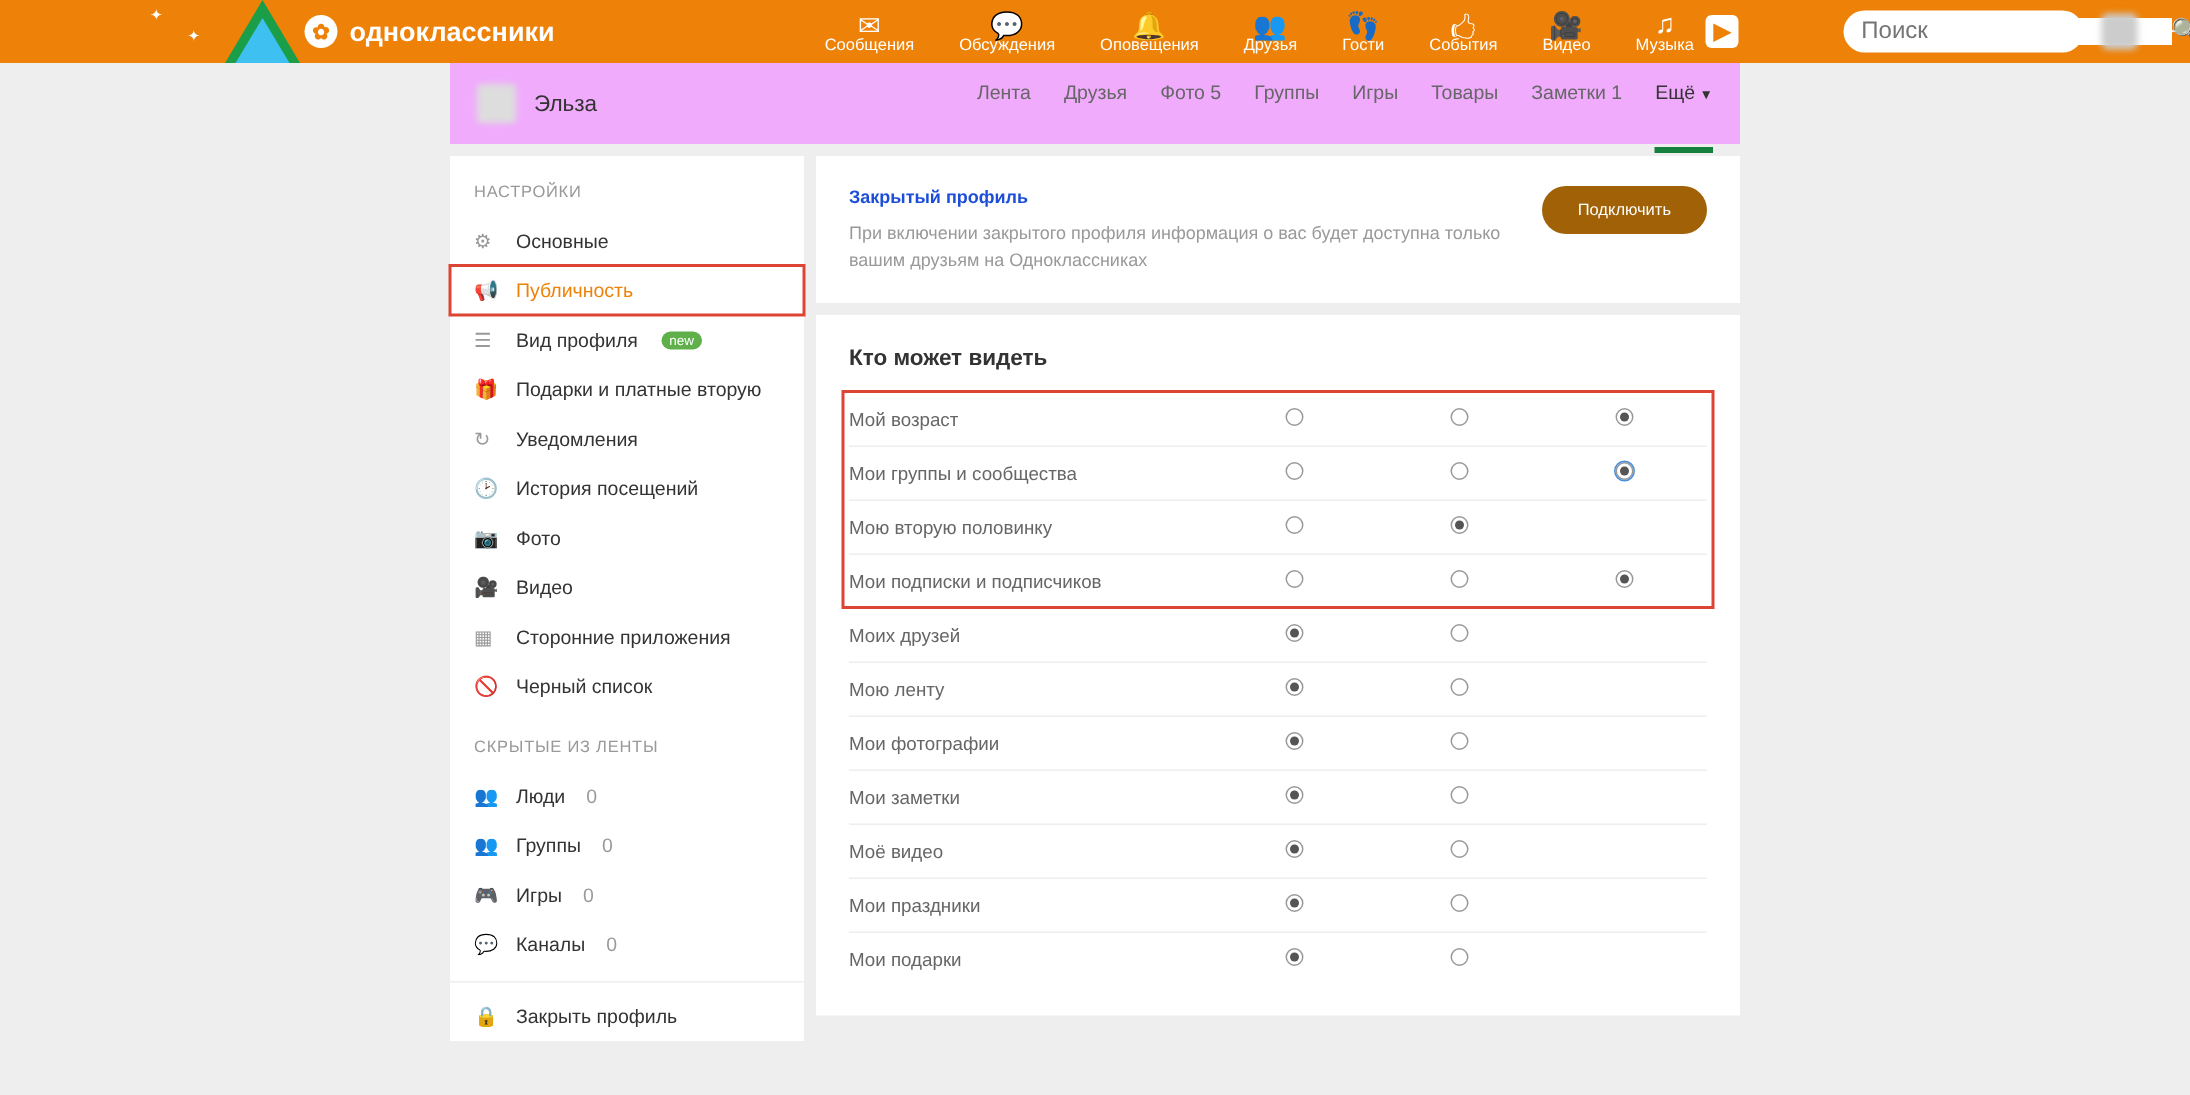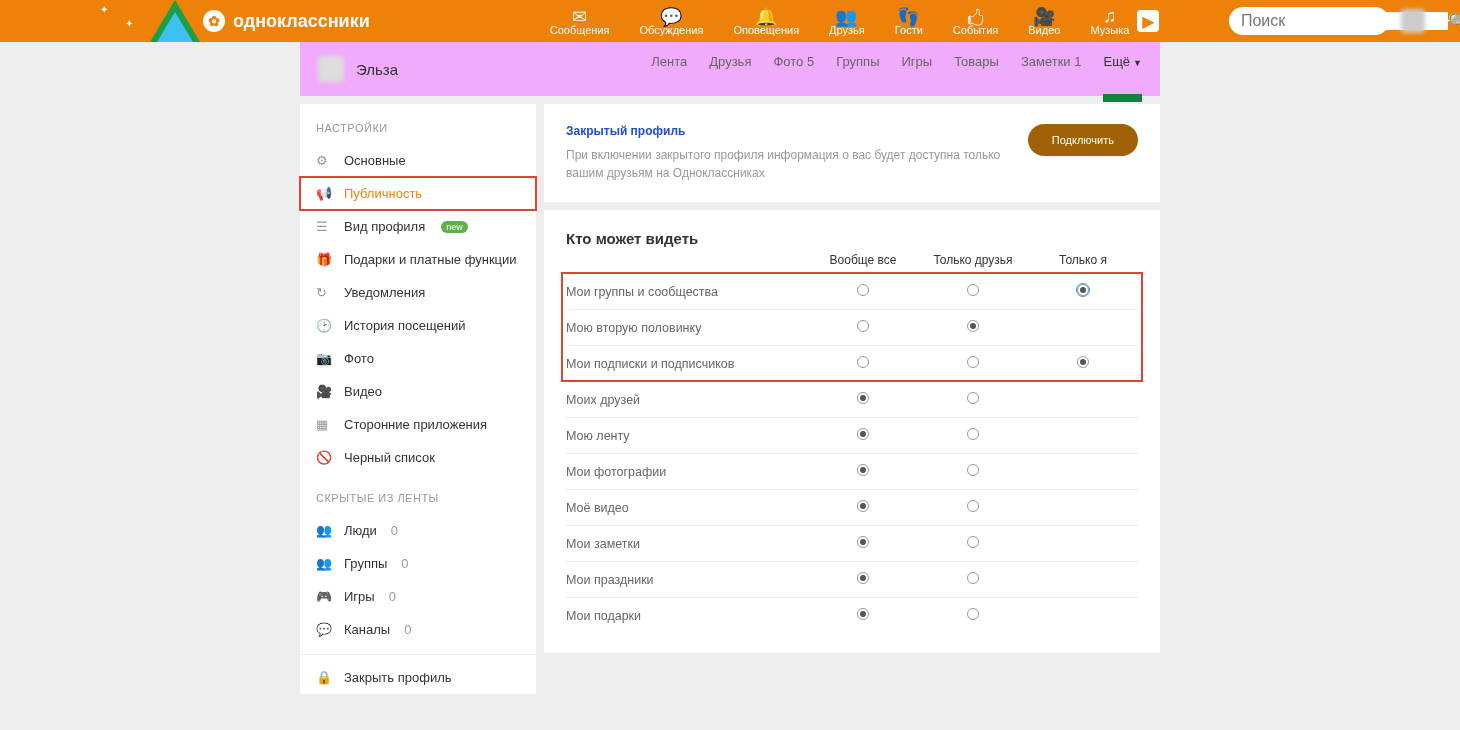--- a/index.html
+++ b/index.html
@@ -20,38 +20,38 @@
 .search-box input{border:none;outline:none;flex:1;font-size:16px;color:#404040}
 .avatar-sm{width:24px;height:24px;background:#ccc;border-radius:4px;filter:blur(2px)}
 .sparkle{color:#fff;font-size:18px}
 .container{max-width:860px;margin:0 auto;display:flex;gap:8px}
 .profile-bar{background:#f0abfc;height:54px;display:flex;align-items:center;padding:0 18px;width:100%;margin-bottom:8px}
 .profile-bar-wrap{max-width:860px;margin:0 auto}
 .profile-ava{width:26px;height:26px;background:#ddd;border-radius:3px;margin-right:12px;filter:blur(2px)}
 .profile-name{font-size:15px;color:#333}
 .profile-tabs{margin-left:auto;display:flex;gap:22px;font-size:13px;color:#666}
 .profile-tabs span{cursor:pointer;padding-bottom:16px}
-.profile-tabs span.active{color:#333;border-bottom:8px solid #15803d;margin-bottom:-17px}
+.profile-tabs span.active{color:#333;border-bottom:4px solid #15803d;margin-bottom:-17px}
 .dd{font-size:9px;margin-left:3px}
 .sidebar{width:236px;background:#fff;flex-shrink:0}
 .sb-title{color:#999;font-size:11px;padding:18px 16px 10px;letter-spacing:.5px}
 .sb-item{display:flex;align-items:center;padding:9px 16px;font-size:13px;color:#333;cursor:pointer;gap:12px}
 .sb-item.active{color:#ee8208}
 .sb-item .sb-icon{width:16px;color:#999;font-size:13px}
 .sb-item.active .sb-icon{color:#ee8208}
 .sb-item.highlight{outline:2px solid #d43;outline-offset:-1px}
 .badge-new{background:#5fb04a;color:#fff;font-size:9px;padding:1px 5px;border-radius:8px;margin-left:4px}
 .sb-count{color:#999;margin-left:2px}
 .main{flex:1}
 .card{background:#fff;padding:20px 22px;margin-bottom:8px}
 .card-head{display:flex;align-items:flex-start;gap:20px}
 .card-title{font-size:12px;font-weight:bold;color:#1d4ed8;margin-bottom:8px}
 .card-desc{font-size:12px;color:#999;line-height:1.5;max-width:440px}
 .btn-connect{background:#a16207;color:#fff;border:none;padding:10px 24px;border-radius:20px;font-size:11px;cursor:pointer;margin-left:auto;flex-shrink:0}
-.section-title{font-size:15px;font-weight:bold;color:#333;}
+.section-title{font-size:15px;font-weight:bold;color:#333;margin-bottom:14px}
 .table-head{display:flex;font-size:12px;color:#333;padding:6px 0}
 .table-head .col-label{flex:1}
 .col{width:110px;text-align:center}
 .table-row{display:flex;align-items:center;padding:10px 0;border-top:1px solid #eee;font-size:12.5px;color:#666}
 .table-row .col-label{flex:1}
 .group-hl{outline:2px solid #d43;outline-offset:-1px;margin:0 -4px;padding:0 4px}
 .radio{display:inline-block;width:12px;height:12px;border:1px solid #999;border-radius:50%;cursor:pointer;position:relative}
 .radio.checked::after{content:"";position:absolute;left:2px;top:2px;width:6px;height:6px;background:#555;border-radius:50%}
 .radio.focus{outline:1px solid #4a90d9}
 </style>
@@ -144,21 +144,21 @@
           <span class="sb-icon">📢</span>
           <span>Публичность</span>
         </div>
         <div class="sb-item">
           <span class="sb-icon">☰</span>
           <span>Вид профиля</span>
           <span class="badge-new">new</span>
         </div>
         <div class="sb-item">
           <span class="sb-icon">🎁</span>
-          <span>Подарки и платные функции</span>
+          <span>Подарки и платные вторую</span>
         </div>
         <div class="sb-item">
           <span class="sb-icon">↻</span>
           <span>Уведомления</span>
         </div>
         <div class="sb-item">
           <span class="sb-icon">🕑</span>
           <span>История посещений</span>
         </div>
         <div class="sb-item">
@@ -215,28 +215,28 @@
         <div>
           <div class="card-title">Закрытый профиль</div>
           <div class="card-desc">При включении закрытого профиля информация о вас будет доступна только вашим друзьям на Одноклассниках</div>
         </div>
         <button class="btn-connect">Подключить</button>
       </div>
     </div>
 
     <div class="card">
       <div class="section-title">Кто может видеть</div>
-      <div class="table-head">
-        <div class="col-label"></div>
-        <div class="col">Вообще все</div>
-        <div class="col">Только друзья</div>
-        <div class="col">Только я</div>
-      </div>
       <div class="group-hl" id="rows-hl">
           <div class="table-row">
+            <div class="col-label">Мой возраст</div>
+            <div class="col"><span class="radio"></span></div>
+            <div class="col"><span class="radio"></span></div>
+            <div class="col"><span class="radio checked"></span></div>
+          </div>
+          <div class="table-row">
             <div class="col-label">Мои группы и сообщества</div>
             <div class="col"><span class="radio"></span></div>
             <div class="col"><span class="radio"></span></div>
             <div class="col"><span class="radio checked focus"></span></div>
           </div>
           <div class="table-row">
             <div class="col-label">Мою вторую половинку</div>
             <div class="col"><span class="radio"></span></div>
             <div class="col"><span class="radio checked"></span></div>
             <div class="col"></div>
@@ -261,32 +261,32 @@
             <div class="col"><span class="radio"></span></div>
             <div class="col"></div>
           </div>
           <div class="table-row">
             <div class="col-label">Мои фотографии</div>
             <div class="col"><span class="radio checked"></span></div>
             <div class="col"><span class="radio"></span></div>
             <div class="col"></div>
           </div>
           <div class="table-row">
+            <div class="col-label">Мои заметки</div>
+            <div class="col"><span class="radio checked"></span></div>
+            <div class="col"><span class="radio"></span></div>
+            <div class="col"></div>
+          </div>
+          <div class="table-row">
             <div class="col-label">Моё видео</div>
             <div class="col"><span class="radio checked"></span></div>
             <div class="col"><span class="radio"></span></div>
             <div class="col"></div>
           </div>
           <div class="table-row">
-            <div class="col-label">Мои заметки</div>
-            <div class="col"><span class="radio checked"></span></div>
-            <div class="col"><span class="radio"></span></div>
-            <div class="col"></div>
-          </div>
-          <div class="table-row">
             <div class="col-label">Мои праздники</div>
             <div class="col"><span class="radio checked"></span></div>
             <div class="col"><span class="radio"></span></div>
             <div class="col"></div>
           </div>
           <div class="table-row">
             <div class="col-label">Мои подарки</div>
             <div class="col"><span class="radio checked"></span></div>
             <div class="col"><span class="radio"></span></div>
             <div class="col"></div>

